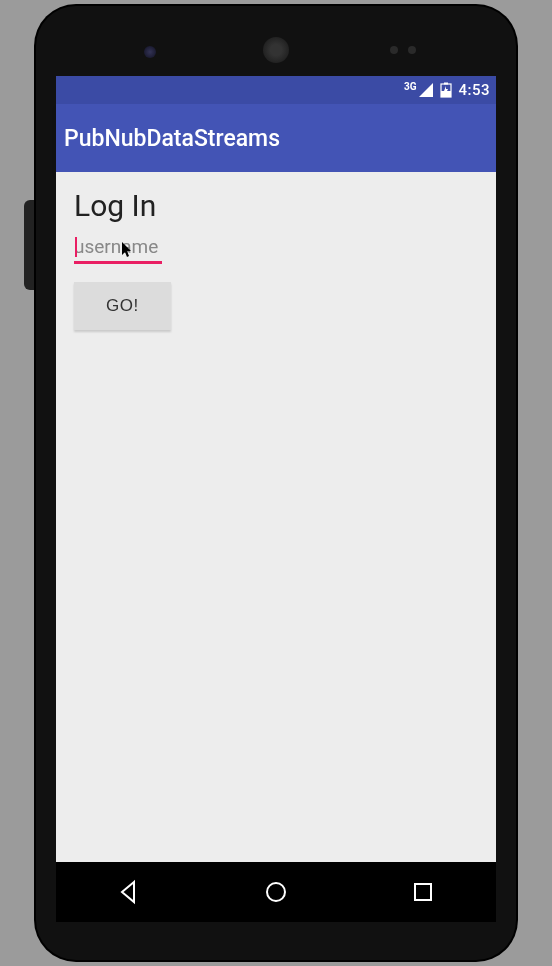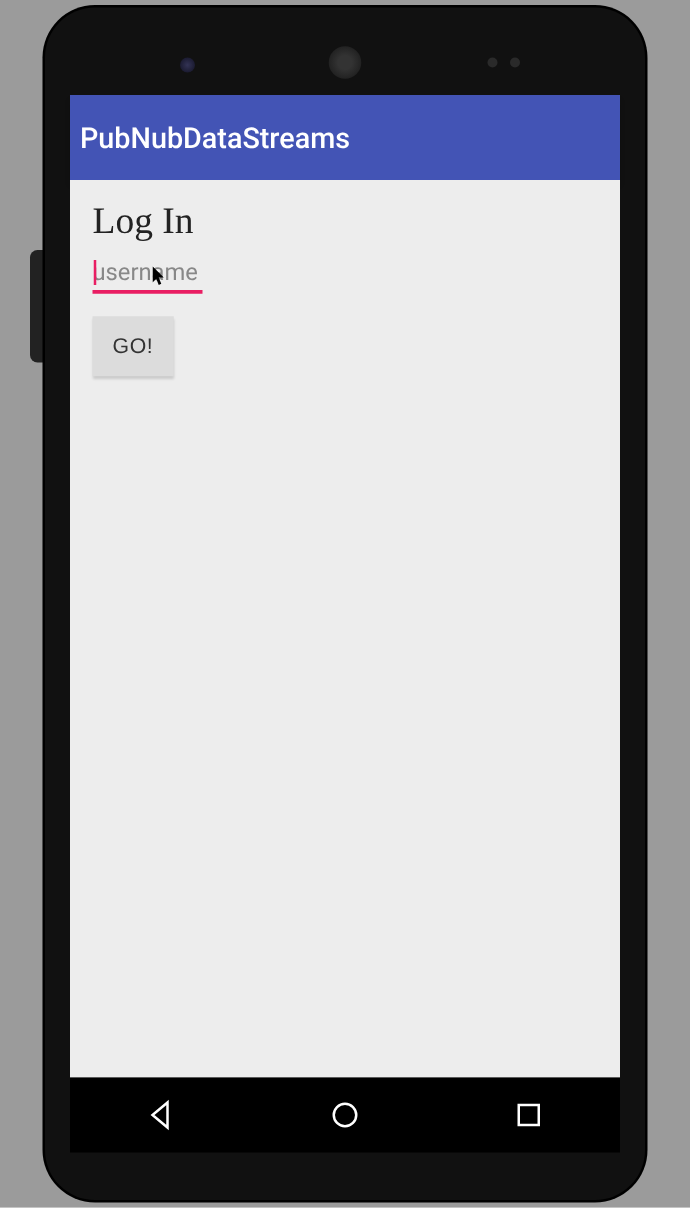--- a/index.html
+++ b/index.html
@@ -109,21 +109,20 @@
     .content {
       flex: 1;
       padding: 16px 18px;
       background: #ededed;
     }
     .heading {
       font-size: 30px;
       color: #222;
       font-weight: 400;
       margin-bottom: 12px;
-      font-family: Liberation Serif, serif;
     }
     .text-input {
       display: inline-block;
       position: relative;
       min-width: 88px;
       padding-bottom: 6px;
       margin-bottom: 18px;
     }
     .text-input .placeholder {
       color: #888;
@@ -146,21 +145,21 @@
     .mouse-cursor {
       position: absolute;
       left: 48px;
       top: 7px;
       pointer-events: none;
     }
     .go-button {
       display: inline-block;
       background: #dcdcdc;
       border: none;
-      padding: 14px 16px;
+      padding: 14px 32px;
       font-size: 17px;
       color: #333;
       font-weight: 500;
       letter-spacing: 0.5px;
       box-shadow: 0 2px 2px rgba(0,0,0,0.15);
       cursor: pointer;
     }
     .nav-bar {
       position: absolute;
       left: 20px;
@@ -190,20 +189,37 @@
     <div class="speaker"></div>
   </div>
   <div class="camera"></div>
   <div class="dots">
     <span></span>
       <span></span>
   </div>
 
   <div class="screen">
 
+    <div class="status-bar">
+      <span class="status-3g">3G</span>
+      <span class="signal-icon">
+        <svg width="16" height="16" viewBox="0 0 16 16">
+            <path d="M1 15 L15 15 L15 1 Z" fill="#fff"></path>
+          </svg>
+      </span>
+      <span class="battery-icon">
+        <svg width="12" height="16" viewBox="0 0 12 16">
+          <rect x="1" y="2" width="10" height="13" fill="none" stroke="#fff" stroke-width="1.2"></rect>
+          <rect x="4" y="0.5" width="4" height="2" fill="#fff"></rect>
+          <rect x="1" y="9" width="10" height="6" fill="#fff"></rect>
+          <path d="M6 4 L4 9 L6 9 L5 13 L8 7 L6 7 Z" fill="#fff"></path>
+        </svg>
+      </span>
+      <span class="clock">4:53</span>
+    </div>
 
     <div class="action-bar">
       <span>PubNubDataStreams</span>
     </div>
 
     <div class="content">
       <div class="heading">Log In</div>
 
       <div class="text-input">
         <span class="cursor-caret"></span>

